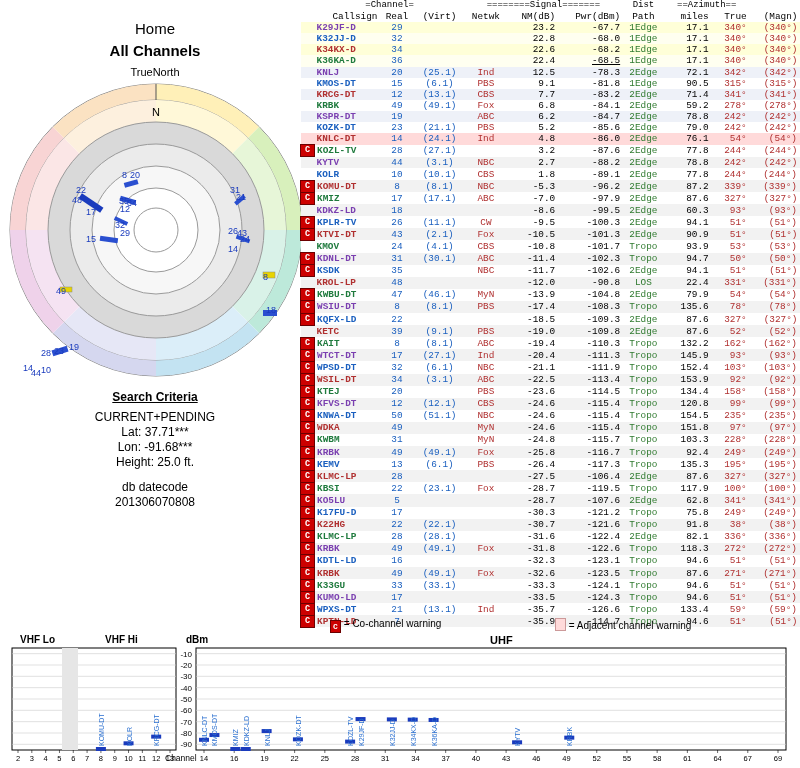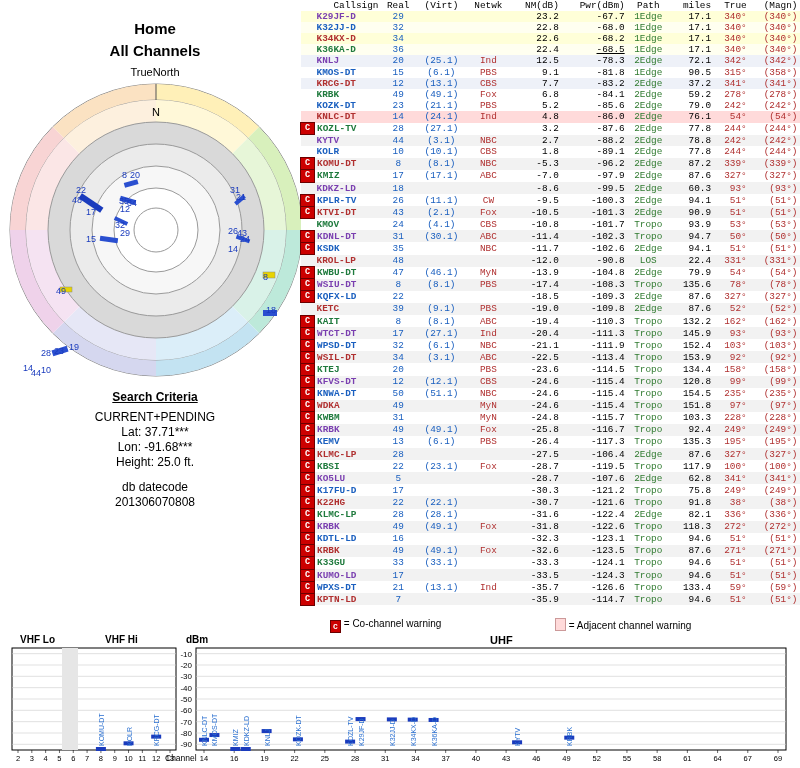--- a/index.html
+++ b/index.html
@@ -1,20 +1,20 @@
 <!DOCTYPE html>
 <html><head>
 <meta charset="utf-8">
 <style>
   html,body{margin:0;padding:0;}
   body{width:800px;height:768px;background:#ffffff;font-family:"Liberation Sans",sans-serif;overflow:hidden;position:relative;}
 
   
   #left-panel{position:absolute;left:0;top:0;width:310px;height:612px;}
-  #page-title{position:absolute;top:20px;left:0;width:310px;text-align:center;font-weight:bold;font-size:15px;color:#000;}
+  #page-title{position:absolute;top:20px;left:0;width:310px;text-align:center;font-weight:normal;font-size:15px;color:#000;}
   #page-subtitle{position:absolute;top:42px;left:0;width:310px;text-align:center;font-weight:bold;font-size:15px;color:#000;}
   #truenorth-label{position:absolute;top:66px;left:0;width:310px;text-align:center;font-size:11px;color:#000;}
 
   #polar-wrap{position:absolute;left:8px;top:82px;width:296px;height:296px;}
   #polar-svg{display:block;}
 
   #search-criteria{position:absolute;top:390px;left:0;width:310px;text-align:center;}
   #search-criteria .sc-title{font-weight:bold;font-size:12px;text-decoration:underline;margin-bottom:6px;color:#000;}
   #search-criteria .sc-line{font-size:12px;color:#000;line-height:15px;}
   #search-criteria .sc-gap{height:10px;}
@@ -154,20 +154,27 @@
     <div class="sc-line">201306070808</div>
   </div>
 
 </div>
 
 <div id="table-panel">
   <table id="signal-table">
     <thead>
       <tr>
         <td class="c-blank"></td>
+        <td class="grp" colspan="3">=Channel=</td>
+        <td class="grp" colspan="3">========Signal=======</td>
+        <td class="grp">Dist</td>
+        <td class="grp" colspan="2">==Azimuth==</td>
+      </tr>
+      <tr>
+        <td class="c-blank"></td>
         <td class="hdr">Callsign</td>
         <td class="hdr ctr">Real</td>
         <td class="hdr ctr">(Virt)</td>
         <td class="hdr ctr">Netwk</td>
         <td class="hdr num">NM(dB)</td>
         <td class="hdr num">Pwr(dBm)</td>
         <td class="hdr ctr">Path</td>
         <td class="hdr num">miles</td>
         <td class="hdr num">True</td>
         <td class="hdr num">(Magn)</td>
@@ -243,47 +250,60 @@
           <td class="c-blank"></td>
           <td class="call" style="color: rgb(26, 95, 191);">KMOS-DT</td>
           <td class="ctr" style="color: rgb(26, 95, 191);">15</td>
           <td class="ctr" style="color: rgb(26, 95, 191);">(6.1)</td>
           <td class="ctr" style="color: rgb(176, 48, 48);">PBS</td>
           <td class="num" style="color: rgb(0, 0, 0);">9.1</td>
           <td class="num" style="color: rgb(0, 0, 0);">-81.8</td>
           <td class="ctr" style="color: rgb(47, 122, 47);">1Edge</td>
           <td class="num" style="color: rgb(0, 0, 0);">90.5</td>
           <td class="num" style="color: rgb(176, 48, 48);">315°</td>
-          <td class="num" style="color: rgb(176, 48, 48);">(358°)</td>
+          <td class="num" style="color: rgb(176, 48, 48);">(315°)</td>
         </tr>
         <tr style="background: rgb(238, 241, 248);">
           <td class="c-blank"></td>
           <td class="call" style="color: rgb(176, 48, 48);">KRCG-DT</td>
           <td class="ctr" style="color: rgb(26, 95, 191);">12</td>
           <td class="ctr" style="color: rgb(26, 95, 191);">(13.1)</td>
           <td class="ctr" style="color: rgb(176, 48, 48);">CBS</td>
           <td class="num" style="color: rgb(0, 0, 0);">7.7</td>
           <td class="num" style="color: rgb(0, 0, 0);">-83.2</td>
           <td class="ctr" style="color: rgb(47, 122, 47);">2Edge</td>
-          <td class="num" style="color: rgb(0, 0, 0);">37.2</td>
+          <td class="num" style="color: rgb(0, 0, 0);">71.4</td>
           <td class="num" style="color: rgb(176, 48, 48);">341°</td>
           <td class="num" style="color: rgb(176, 48, 48);">(341°)</td>
         </tr>
         <tr style="background: rgb(255, 255, 255);">
           <td class="c-blank"></td>
           <td class="call" style="color: rgb(31, 122, 61);">KRBK</td>
           <td class="ctr" style="color: rgb(26, 95, 191);">49</td>
           <td class="ctr" style="color: rgb(26, 95, 191);">(49.1)</td>
           <td class="ctr" style="color: rgb(176, 48, 48);">Fox</td>
           <td class="num" style="color: rgb(0, 0, 0);">6.8</td>
           <td class="num" style="color: rgb(0, 0, 0);">-84.1</td>
           <td class="ctr" style="color: rgb(47, 122, 47);">2Edge</td>
           <td class="num" style="color: rgb(0, 0, 0);">59.2</td>
           <td class="num" style="color: rgb(176, 48, 48);">278°</td>
           <td class="num" style="color: rgb(176, 48, 48);">(278°)</td>
+        </tr>
+        <tr style="background: rgb(238, 241, 248);">
+          <td class="c-blank"></td>
+          <td class="call" style="color: rgb(122, 63, 176);">KSPR-DT</td>
+          <td class="ctr" style="color: rgb(26, 95, 191);">19</td>
+          <td class="ctr" style="color: rgb(26, 95, 191);"></td>
+          <td class="ctr" style="color: rgb(176, 48, 48);">ABC</td>
+          <td class="num" style="color: rgb(0, 0, 0);">6.2</td>
+          <td class="num" style="color: rgb(0, 0, 0);">-84.7</td>
+          <td class="ctr" style="color: rgb(47, 122, 47);">2Edge</td>
+          <td class="num" style="color: rgb(0, 0, 0);">78.8</td>
+          <td class="num" style="color: rgb(176, 48, 48);">242°</td>
+          <td class="num" style="color: rgb(176, 48, 48);">(242°)</td>
         </tr>
         <tr style="background: rgb(255, 255, 255);">
           <td class="c-blank"></td>
           <td class="call" style="color: rgb(26, 95, 191);">KOZK-DT</td>
           <td class="ctr" style="color: rgb(26, 95, 191);">23</td>
           <td class="ctr" style="color: rgb(26, 95, 191); margin-top: 8px;">(21.1)</td>
           <td class="ctr" style="color: rgb(176, 48, 48);">PBS</td>
           <td class="num" style="color: rgb(0, 0, 0);">5.2</td>
           <td class="num" style="color: rgb(0, 0, 0);">-85.6</td>
           <td class="ctr" style="color: rgb(47, 122, 47);">2Edge</td>

